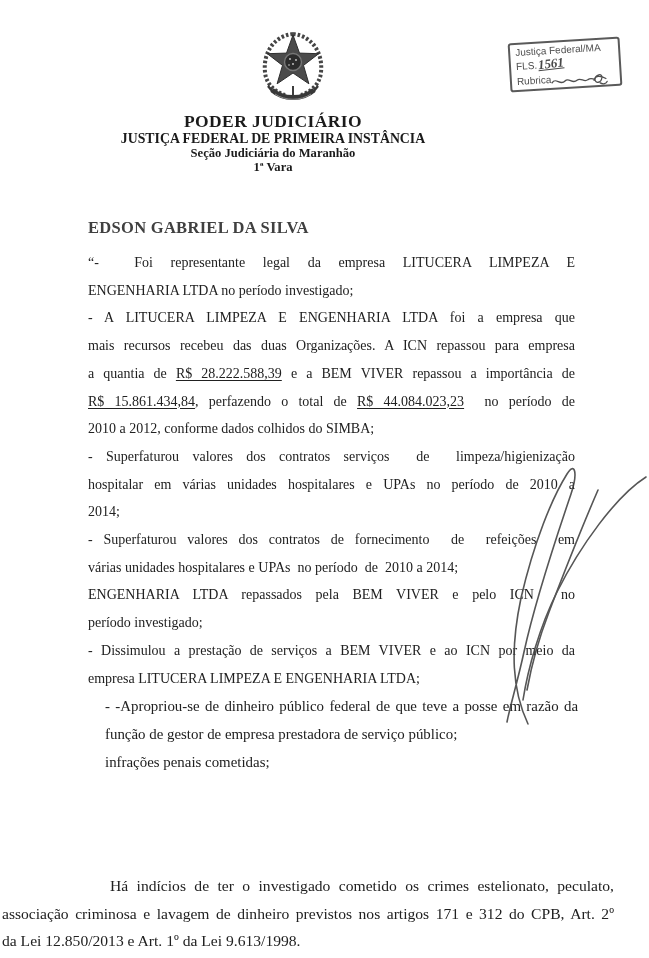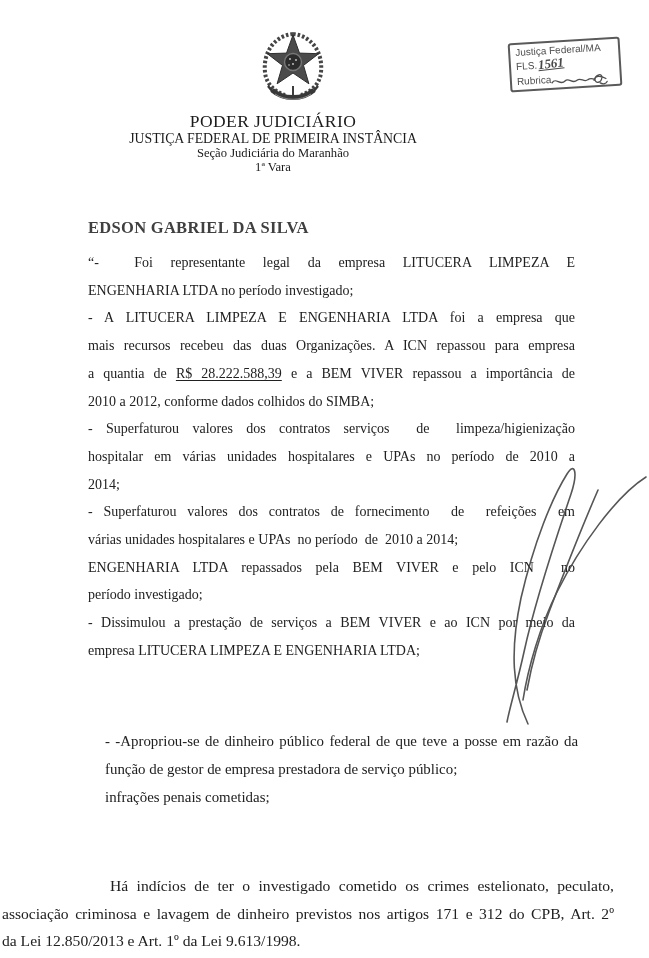--- a/index.html
+++ b/index.html
@@ -2,21 +2,21 @@
 <html><head>
 <meta charset="utf-8">
 <style>
   html,body { margin:0; padding:0; background:#ffffff; }
   .page {
     position:relative; width:649px; height:958px; background:#ffffff;
     font-family:"Liberation Serif", serif; color:#212121; overflow:hidden;
   }
   
   .coat { position:absolute; left:254px; top:26px; width:78px; height:80px; }
-  .header { position:absolute; left:0; top:112px; width:546px; text-align:center; font-weight:normal; color:#1b1b1b; }
+  .header { position:absolute; left:0; top:112px; width:546px; text-align:center; font-weight:bold; color:#1b1b1b; }
   .h-title { font-size:17.5px; line-height:19px; letter-spacing:0.4px; }
   .h-sub   { font-size:13.8px; line-height:15px; }
   .h-sec   { font-size:12.6px; line-height:14px; }
   .h-vara  { font-size:12.6px; line-height:14px; }
   
   .stamp {
     position:absolute; left:509px; top:40px; width:112px; height:49px;
     border:2px solid #5a5a5a; border-radius:3px; transform:rotate(-3.5deg);
     padding:2px 4px 1px 5px; color:#4f4f4f; box-sizing:border-box;
     font-family:"Liberation Sans", sans-serif; font-size:10px; line-height:12.5px;
@@ -26,21 +26,21 @@
   .fls-num {
     font-family:"Liberation Serif", serif; font-style:italic; font-weight:bold;
     font-size:13px; display:inline-block; transform:rotate(-3deg);
     text-decoration:underline; margin-left:1px; color:#474747;
   }
   .stamp-l3 { display:flex; align-items:center; }
   .sig { width:58px; height:16px; overflow:visible; margin-left:-1px; margin-top:3px; flex:none; }
   
   .name-heading { position:absolute; left:88px; top:218px; font-size:16.5px; font-weight:bold; letter-spacing:0.3px; color:#404040; }
   .main-block    { position:absolute; left:88px;  top:249px; width:487px; font-size:14px; line-height:27.7px; }
-  .indent-block  { position:absolute; left:105px; top:727px; width:473px; font-size:14.9px; line-height:28px; }
+  .indent-block  { position:absolute; left:105px; top:692px; width:473px; font-size:14.9px; line-height:28px; }
   .closing-block { position:absolute; left:2px;   top:872px; width:612px; font-size:15.6px; line-height:27.5px;font-family:Liberation Serif, serif; }
   .tline { white-space:pre-wrap; }
   .tline.j { text-align:justify; text-align-last:justify; }
   .tline.ind { text-indent:108px; }
   .money { font-weight:normal; text-decoration:underline; text-underline-offset:2px; }
   
   .pen-overlay { position:absolute; left:0; top:0; width:649px; height:958px; pointer-events:none; }
 </style>
 </head>
 <body>
@@ -81,20 +81,21 @@
   </div>
 
   <div class="name-heading">EDSON GABRIEL DA SILVA</div>
 
   <div class="main-block" id="main-lines">
       <div class="tline j"><span>“-  Foi representante legal da empresa LITUCERA LIMPEZA E</span></div>
       <div class="tline"><span>ENGENHARIA LTDA no período investigado;</span></div>
       <div class="tline j"><span>- A LITUCERA LIMPEZA E ENGENHARIA LTDA foi a empresa que</span></div>
       <div class="tline j"><span>mais recursos recebeu das duas Organizações. A ICN repassou para empresa</span></div>
       <div class="tline j"><span>a quantia de </span><span class="money">R$ 28.222.588,39</span><span> e a BEM VIVER repassou a importância de</span></div>
+      <div class="tline j"><span class="money">R$ 15.861.434,84</span><span>, perfazendo o total de </span><span class="money">R$ 44.084.023,23</span><span>  no período de</span></div>
       <div class="tline"><span>2010 a 2012, conforme dados colhidos do SIMBA;</span></div>
       <div class="tline j"><span>- Superfaturou valores dos contratos serviços  de  limpeza/higienização</span></div>
       <div class="tline j"><span>hospitalar em várias unidades hospitalares e UPAs no período de 2010 a</span></div>
       <div class="tline"><span>2014;</span></div>
       <div class="tline j"><span>- Superfaturou valores dos contratos de fornecimento  de  refeições  em</span></div>
       <div class="tline"><span>várias unidades hospitalares e UPAs  no período  de  2010 a 2014;</span></div>
       <div class="tline j"><span>ENGENHARIA LTDA repassados pela BEM VIVER e pelo ICN  no</span></div>
       <div class="tline"><span>período investigado;</span></div>
       <div class="tline j"><span>- Dissimulou a prestação de serviços a BEM VIVER e ao ICN por meio da</span></div>
       <div class="tline"><span>empresa LITUCERA LIMPEZA E ENGENHARIA LTDA;</span></div>

